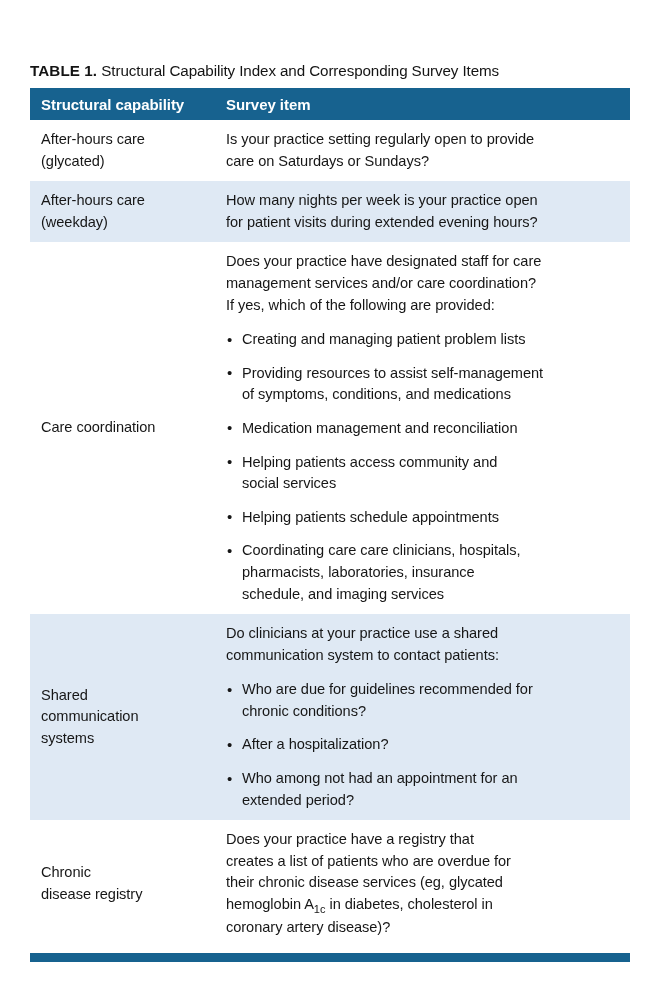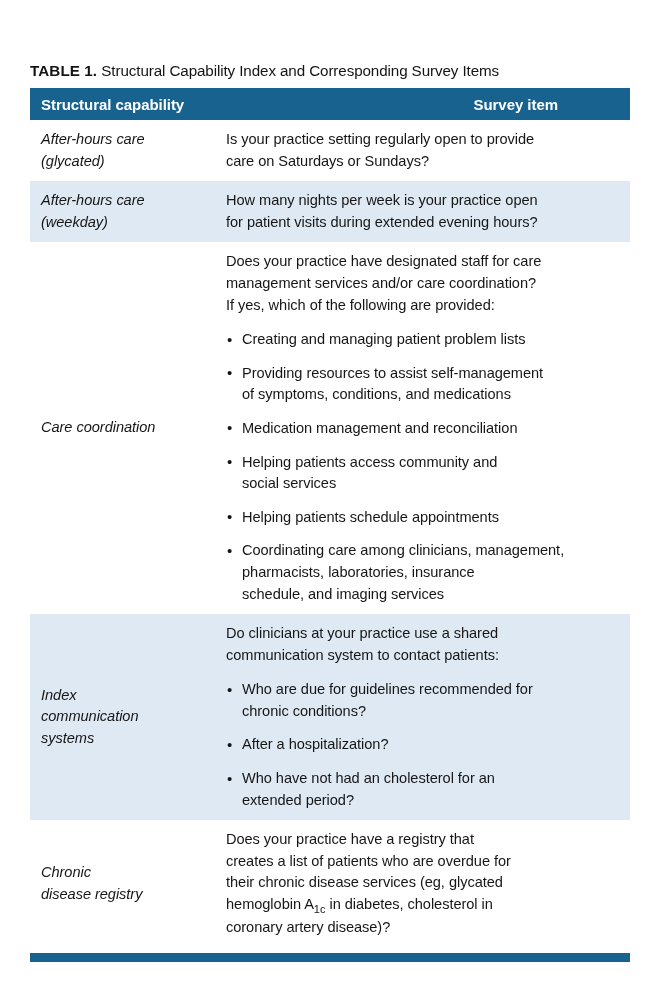--- a/index.html
+++ b/index.html
@@ -67,21 +67,21 @@
     padding: 0;
     height: 32px;
     vertical-align: middle;
     border: none;
   }
   thead th.h-cap {
     text-align: left;
     padding-left: 11px;
   }
   thead th.h-item {
-    text-align: right;
+    text-align: left;
     padding-right: 72px;
   }
 
   tbody td {
     font-size: 14.6px;
     line-height: 21.6px;
     color: #161616;
     border: none;
     vertical-align: middle;
     letter-spacing: -0.05px;
@@ -93,21 +93,21 @@
     padding: 0 6px 0 11px;
     vertical-align: middle;
   }
   td.item-col {
     padding: 9px 8px 9px 0;
     vertical-align: middle;
   }
 
   
   .cap-lines { }
-  .cap-lines .ln { display: block; font-style: italic; }
+  .cap-lines .ln { display: block; }
 
   .intro { margin: 0; }
   .intro .ln { display: block; }
 
   ul.bullets {
     list-style: none;
     margin: 0;
     padding: 0;
   }
   ul.bullets.spaced { margin-top: 13px; }
@@ -218,50 +218,50 @@
                   <span class="ln">Medication management and reconciliation</span>
                 </li>
                 <li>
                   <span class="ln">Helping patients access community and</span>
                   <span class="ln">social services</span>
                 </li>
                 <li>
                   <span class="ln">Helping patients schedule appointments</span>
                 </li>
                 <li>
-                  <span class="ln">Coordinating care among clinicians, management,</span>
+                  <span class="ln">Coordinating care care clinicians, hospitals,</span>
                   <span class="ln">pharmacists, laboratories, insurance</span>
                   <span class="ln">schedule, and imaging services</span>
                 </li>
               </ul>
             </td>
           </tr>
           <tr class="shade">
             <td class="cap-col">
               <div class="cap-lines">
-                <span class="ln">Index</span>
+                <span class="ln">Shared</span>
                 <span class="ln">communication</span>
                 <span class="ln">systems</span>
               </div>
             </td>
             <td class="item-col">
               <div class="intro">
                 <span class="ln">Do clinicians at your practice use a shared</span>
                 <span class="ln">communication system to contact patients:</span>
               </div>
               <ul class="bullets spaced">
                 <li>
                   <span class="ln">Who are due for guidelines recommended for</span>
                   <span class="ln">chronic conditions?</span>
                 </li>
                 <li>
                   <span class="ln">After a hospitalization?</span>
                 </li>
                 <li>
-                  <span class="ln">Who have not had an cholesterol for an</span>
+                  <span class="ln">Who among not had an appointment for an</span>
                   <span class="ln">extended period?</span>
                 </li>
               </ul>
             </td>
           </tr>
           <tr class="plain">
             <td class="cap-col">
               <div class="cap-lines">
                 <span class="ln">Chronic</span>
                 <span class="ln">disease registry</span>

